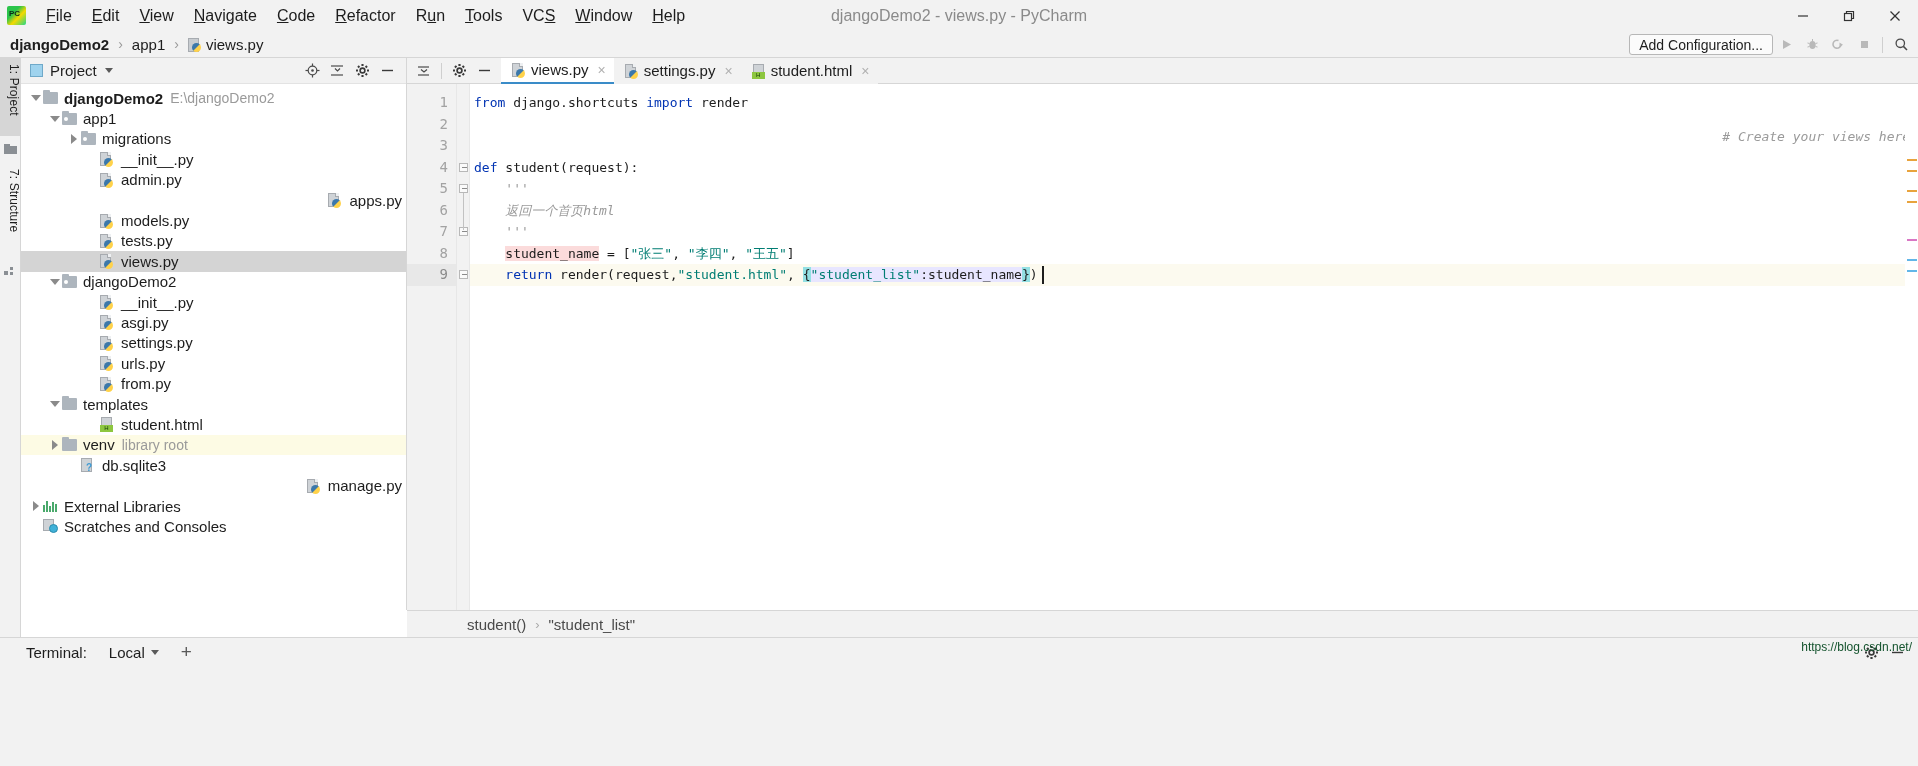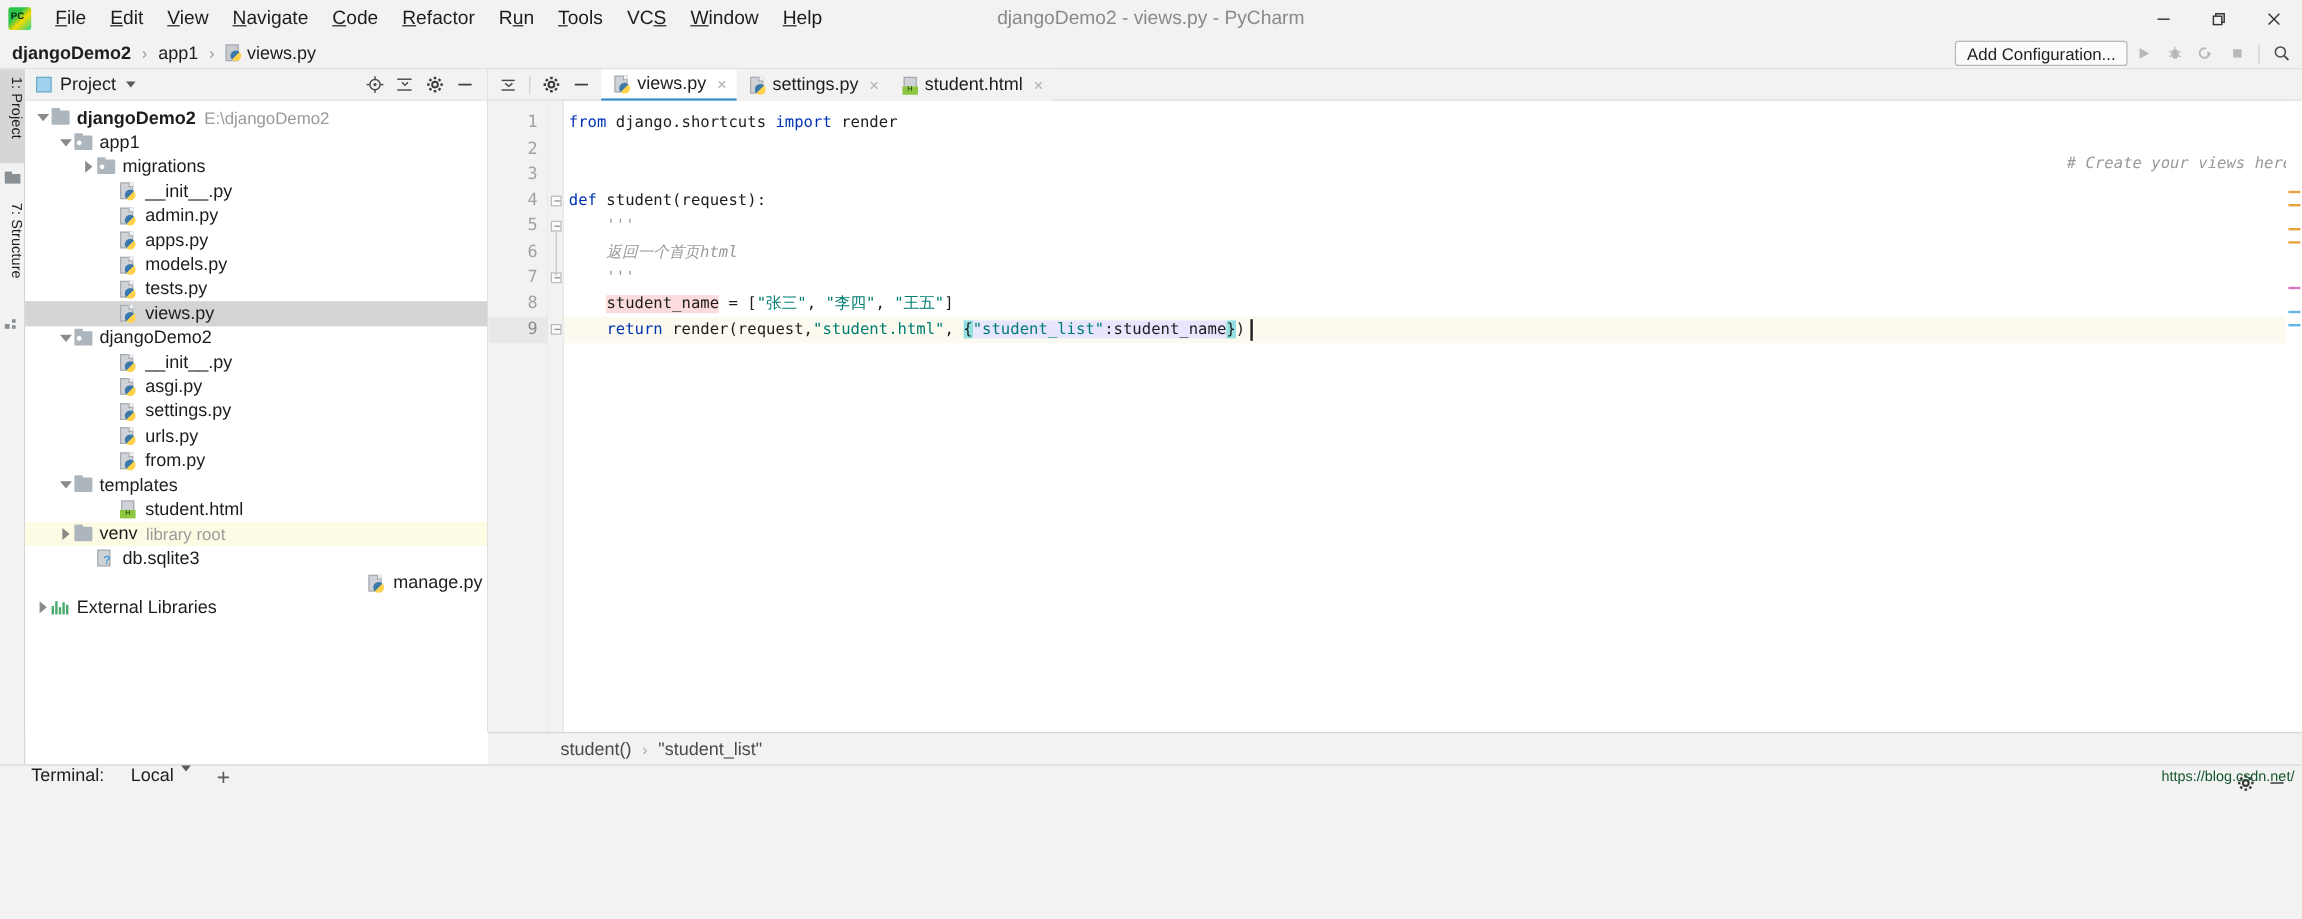--- a/index.html
+++ b/index.html
@@ -239,21 +239,21 @@
   }
   .left-bottom-strip {
     position: absolute; left: 0; top: 610px; width: 21px; height: 27px; background: #f2f2f2;
     border-right: 1px solid #d6d6d6;
   }
 
   .statusbar {
     position: absolute; left: 0; top: 637px; width: 1918px; height: 129px;
     background: #f2f2f2; border-top: 1px solid #d6d6d6;
   }
-  .term-row { display: flex; align-items: flex-start; height: 28px; padding-left: 26px; }
+  .term-row { display: flex; align-items: center; height: 28px; padding-left: 26px; }
   .term-lbl { font-size: 15px; color: #1d1d1d; margin-right: 22px; }
   .term-local { font-size: 15px; color: #1d1d1d; }
   .plus { font-size: 19px; color: #5a5a5a; margin-left: 22px; }
   .watermark {
     position: absolute; right: 6px; top: 2px; font-size: 12px; color: #14532d;
   }
   .status-right { position: absolute; right: 8px; top: 0px; display: flex; align-items: center; height: 28px; }
 
   svg { overflow: visible; }
 </style>
@@ -457,21 +457,21 @@
           <span class="arrow-w"></span>
           <span class="ico">
             <span class="pyfile">
               <span class="pg"></span>
               <span class="fold"></span>
               <span class="sn"></span>
             </span>
           </span>
           <span class="lbl">admin.py</span>
         </div>
-        <div class="row" style="padding-left: 65px;">
+        <div class="row" style="padding-left: 65px; justify-content: flex-end;">
           <span class="arrow-w"></span>
           <span class="ico">
             <span class="pyfile">
               <span class="pg"></span>
               <span class="fold"></span>
               <span class="sn"></span>
             </span>
           </span>
           <span class="lbl">apps.py</span>
         </div>
@@ -629,20 +629,30 @@
           <span class="ico">
             <span class="libico">
               <i style="height:7px"></i>
               <i style="height:11px"></i>
               <i style="height:6px"></i>
               <i style="height:10px"></i>
               <i style="height:8px"></i>
             </span>
           </span>
           <span class="lbl">External Libraries</span>
+        </div>
+        <div class="row" style="padding-left: 8px;">
+          <span class="arrow-w"></span>
+          <span class="ico">
+            <span class="scratchico">
+              <span class="pg"></span>
+              <span class="cl"></span>
+            </span>
+          </span>
+          <span class="lbl">Scratches and Consoles</span>
         </div>
       </div>
   </div>
 
   <div class="editor-area">
     <div class="tabbar">
       <div class="tb-left">
         <div class="tb-btn">
           <svg width="14" height="14" viewBox="0 0 14 14">
             <line x1="1" y1="3" x2="12" y2="3" stroke="#4a4a4a" stroke-width="1.2"></line>

